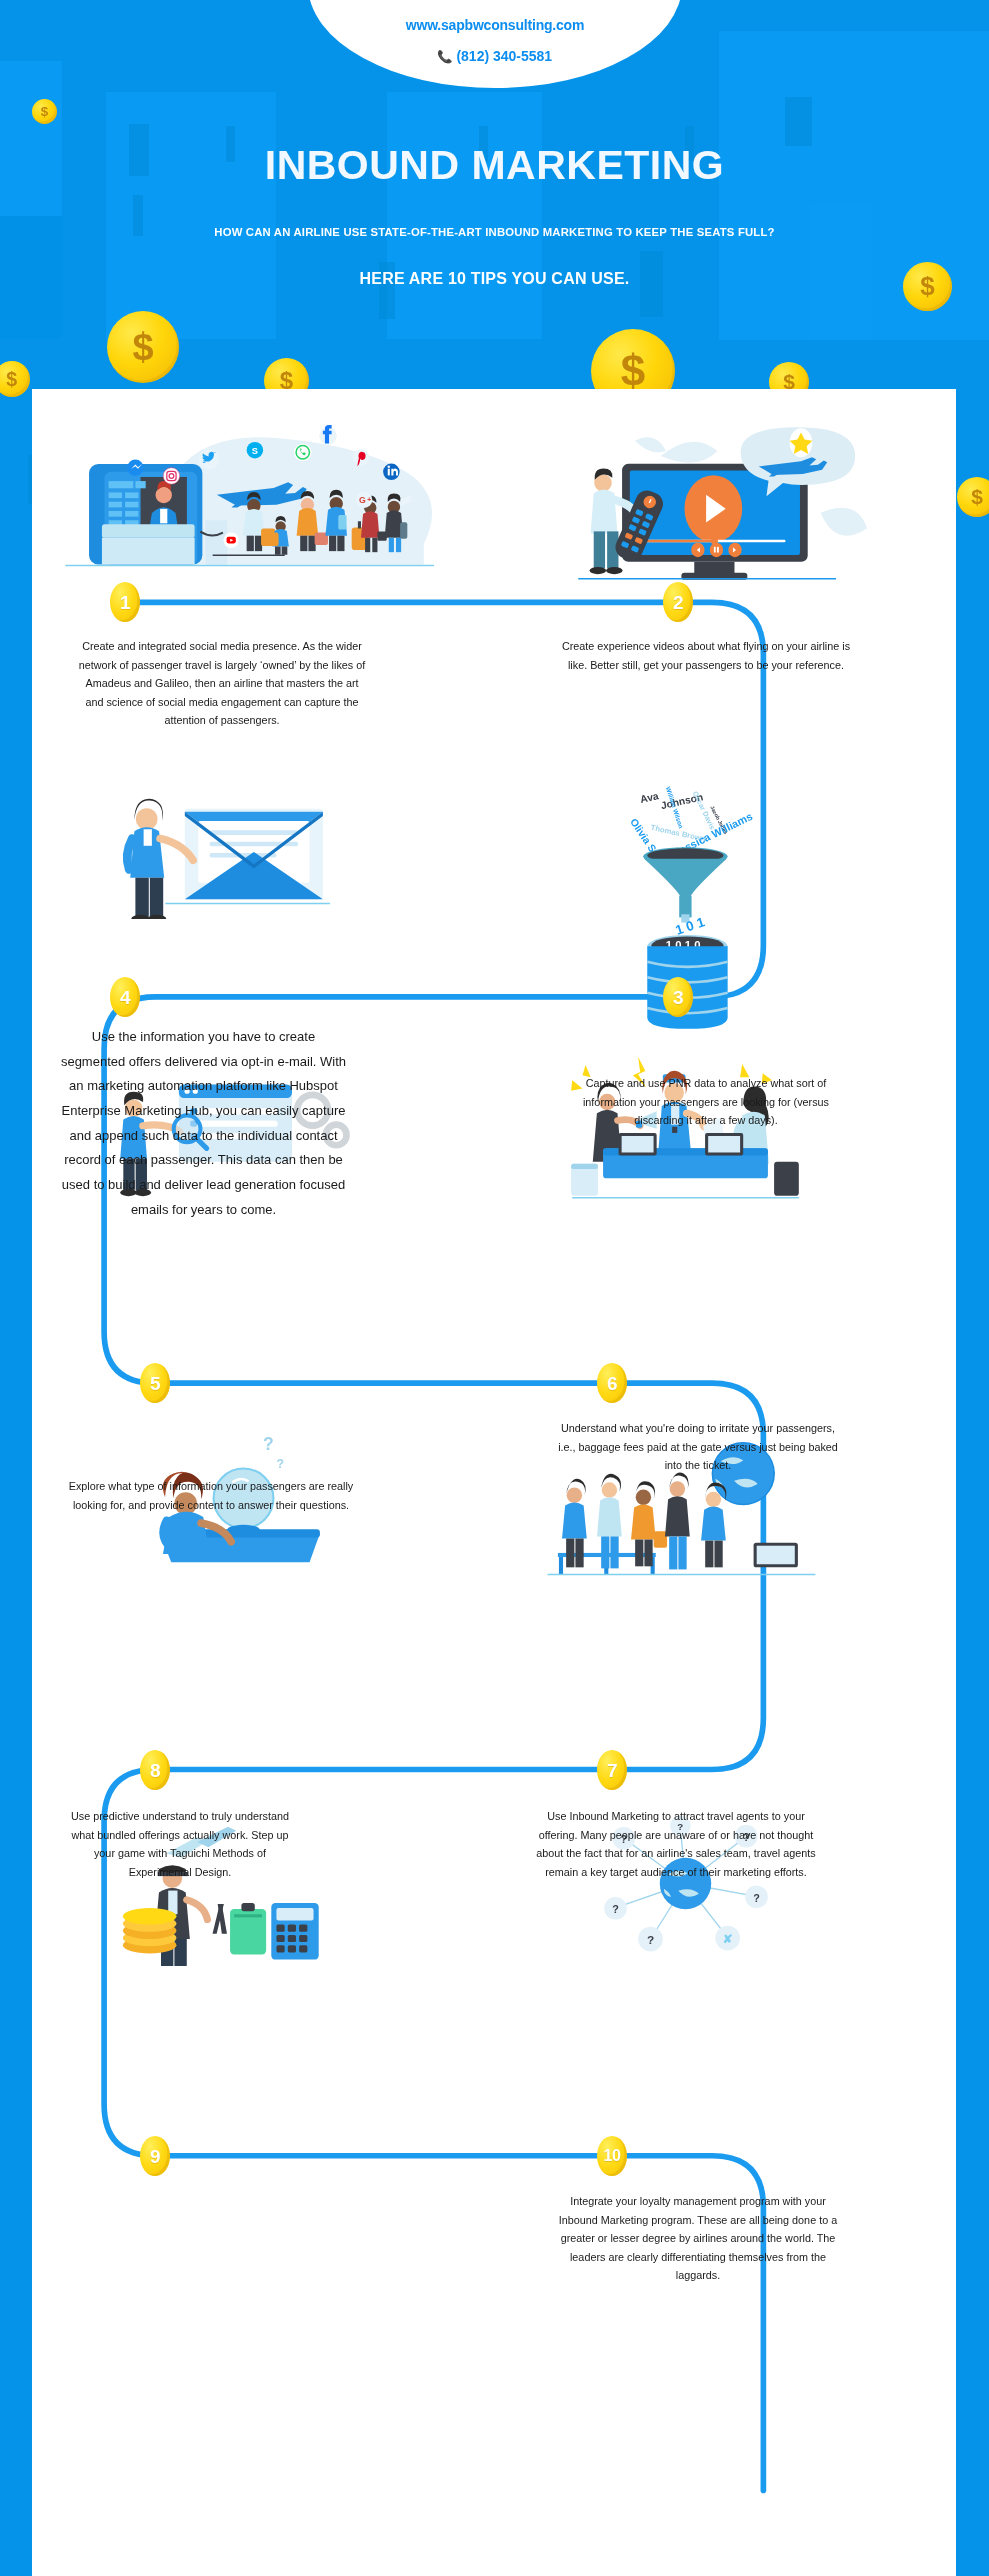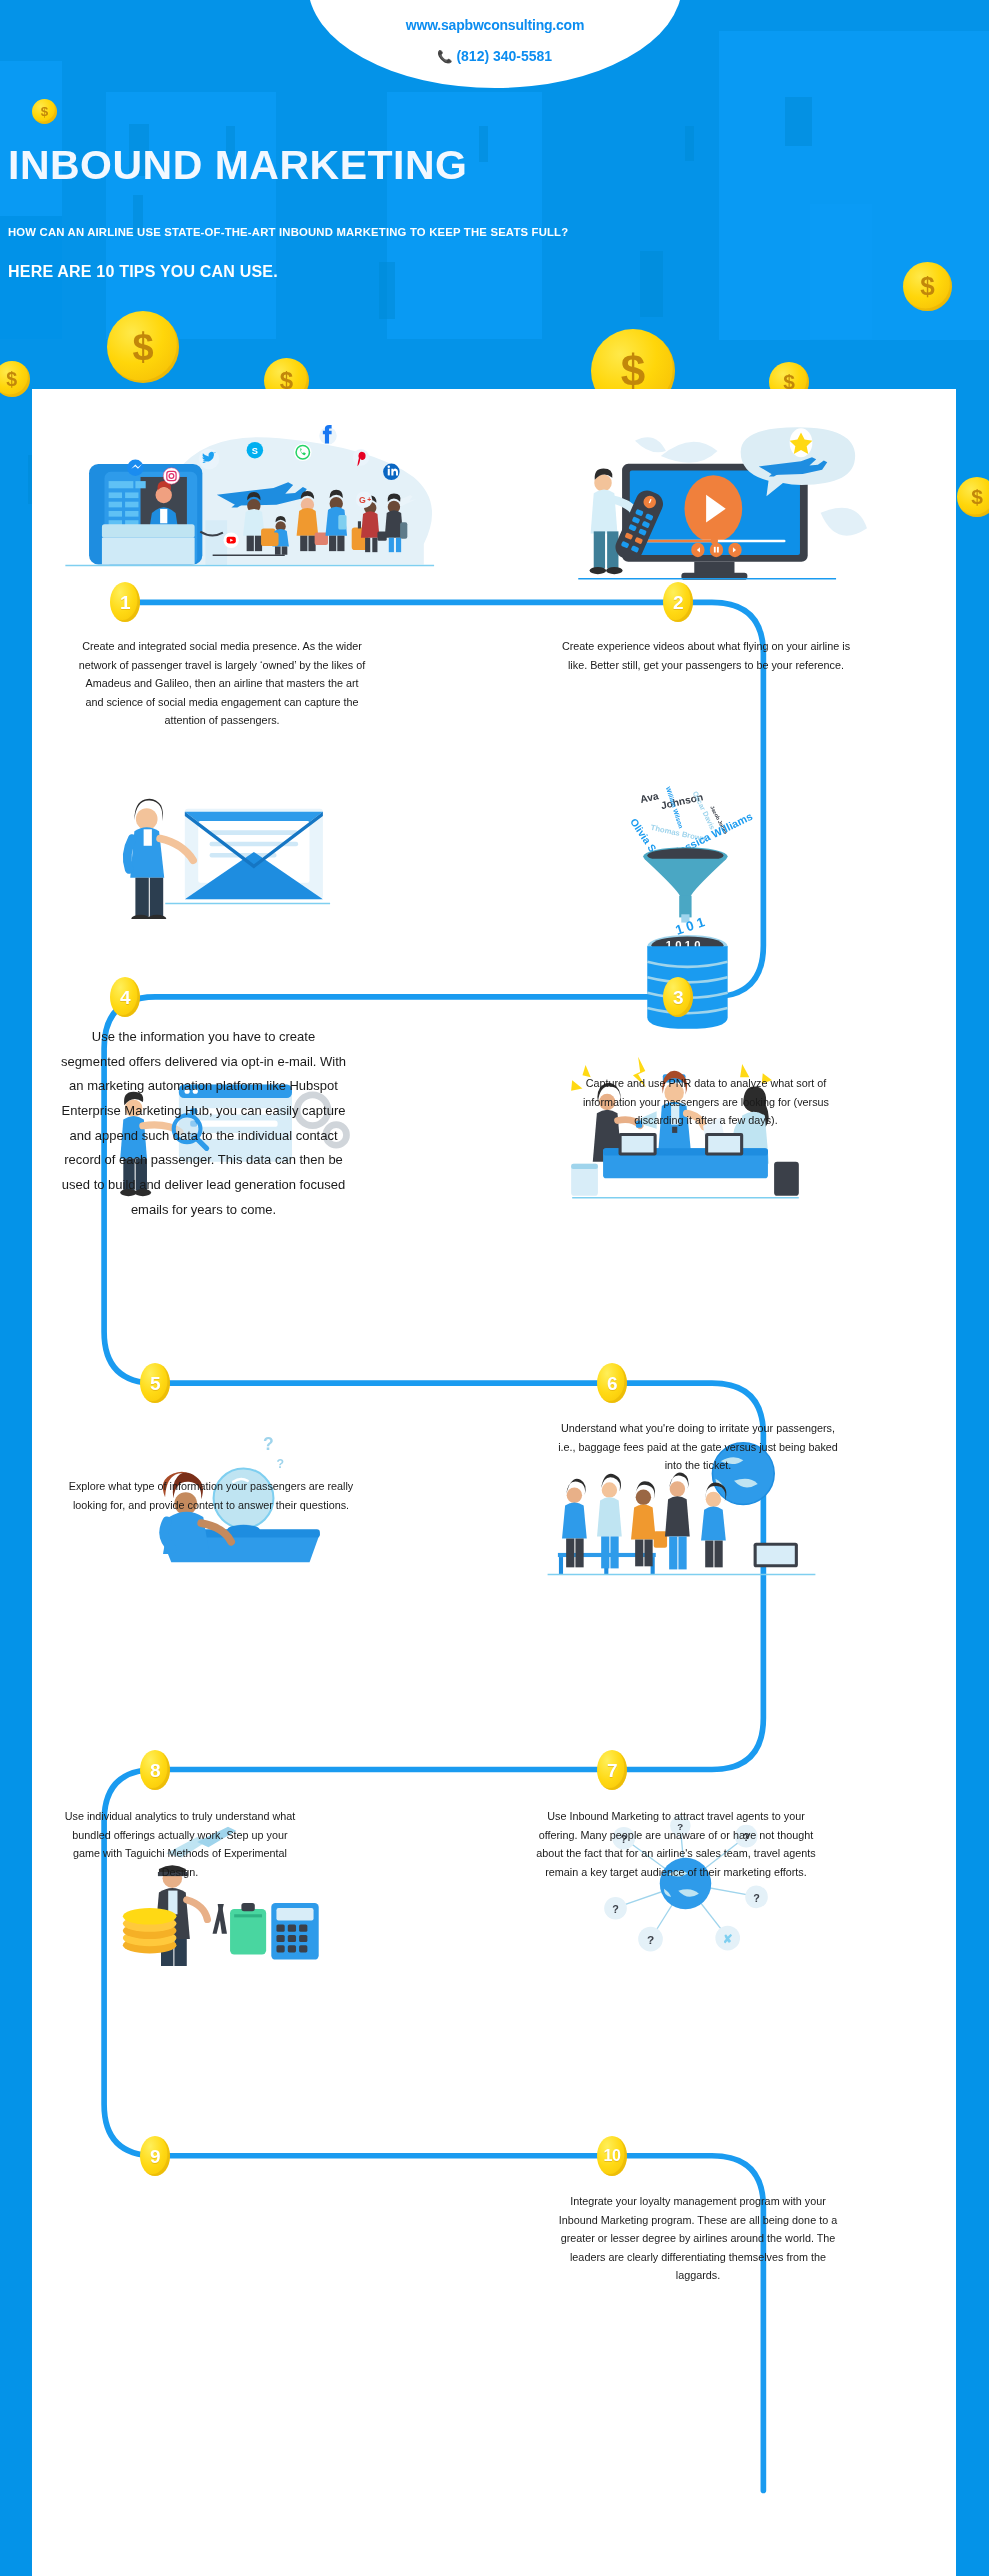--- a/index.html
+++ b/index.html
@@ -37,34 +37,34 @@
     letter-spacing: -0.2px;
   }
   .contact-phone {
     position: absolute; left: 0; right: 0; top: 156px;
     font-size: 14px; font-weight: bold; color: #0c8df0;
   }
   .phone-ico { font-size: 12.4px; margin-right: 3.1px; }
 
   
   .headline {
-    position: absolute; left: 8px; right: 0; top: 145px;
-    z-index: 7;
+    position: absolute; left: 0; right: 0; top: 145px;
+    text-align: center; z-index: 7;
   }
   .h-title {
     font-size: 41px; font-weight: bold; color: #f2f8ff;
     letter-spacing: 0.5px; line-height: 1;
   }
   .h-sub1 {
     margin-top: 40px;
     font-size: 11.3px; font-weight: bold; color: #ffffff;
     letter-spacing: 0.2px;
   }
   .h-sub2 {
-    margin-top: 25px;
+    margin-top: 32px;
     font-size: 16px; font-weight: bold; color: #ffffff;
     letter-spacing: 0.2px;
   }
 
   
   .coin {
     position: absolute; border-radius: 50%;
     background: radial-gradient(circle at 35% 30%, #ffe94a 0%, #ffd60a 45%, #f2b705 100%);
     box-shadow: inset -2.1px -2.6px 0 rgba(200,140,0,.22);
     color: #c2870a; font-weight: bold; text-align: center;
@@ -713,18 +713,18 @@
         <b>10</b>
       </div>
 
     <div class="tip" style="left:23px;top:248px;margin-left:20px;">Create and integrated social media presence. As the wider network of passenger travel is largely ‘owned’ by the likes of Amadeus and Galileo, then an airline that masters the art and science of social media engagement can capture the attention of passengers.</div>
     <div class="tip" style="left:527px;top:248px;">Create experience videos about what flying on your airline is like. Better still, get your passengers to be your reference.</div>
     <div class="tip" style="left:527px;top:641px;margin-top:44px;">Capture and use PNR data to analyze what sort of information your passengers are looking for (versus discarding it after a few days).</div>
     <div class="tip small" style="left:27px;top:636px;width:289px;">Use the information you have to create segmented offers delivered via opt-in e-mail. With an marketing automation platform like Hubspot Enterprise Marketing Hub, you can easily capture and append such data to the individual contact record of each passenger. This data can then be used to build and deliver lead generation focused emails for years to come.</div>
     <div class="tip" style="left:32px;top:1088px;">Explore what type of information your passengers are really looking for, and provide content to answer their questions.</div>
     <div class="tip" style="left:519px;top:1030px;">Understand what you're doing to irritate your passengers, i.e., baggage fees paid at the gate versus just being baked into the ticket.</div>
     <div class="tip" style="left:497px;top:1418px;">Use Inbound Marketing to attract travel agents to your offering. Many people are unaware of or have not thought about the fact that for an airline's sales team, travel agents remain a key target audience of their marketing efforts.</div>
-    <div class="tip" style="left:32px;top:1418px;width:232px;">Use individual analytics to truly understand what bundled offerings actually work.  Step up your game with Taguichi Methods of Experimental Design.</div>
+    <div class="tip" style="left:32px;top:1418px;width:232px;">Use predictive understand to truly understand what bundled offerings actually work.  Step up your game with Taguichi Methods of Experimental Design.</div>
     <div class="tip" style="left:519px;top:1803px;">Integrate your loyalty management program with your Inbound Marketing program. These are all being done to a greater or lesser degree by airlines around the world. The leaders are clearly differentiating themselves from the laggards.</div>
 
   </div>
 </div>
 
 
 </body></html>

